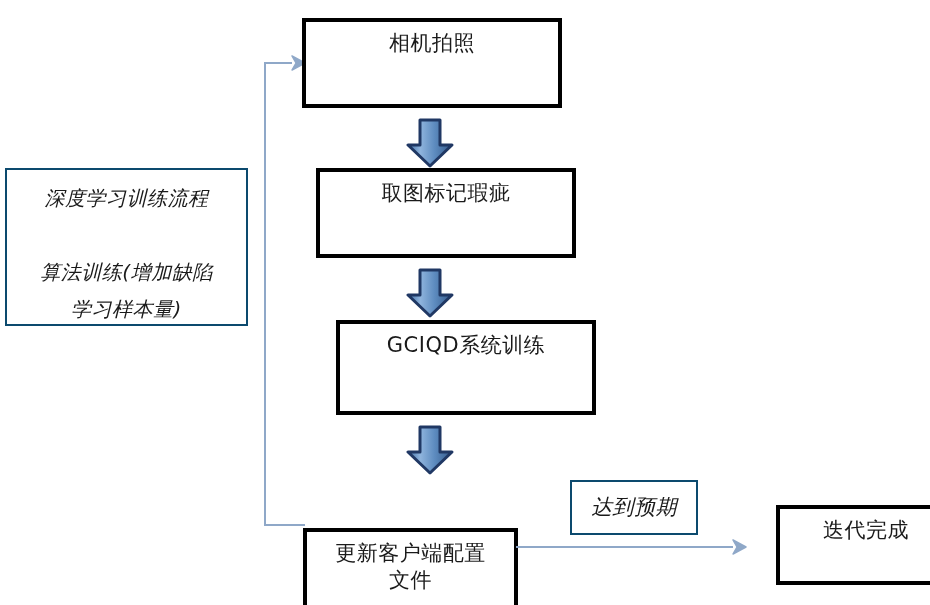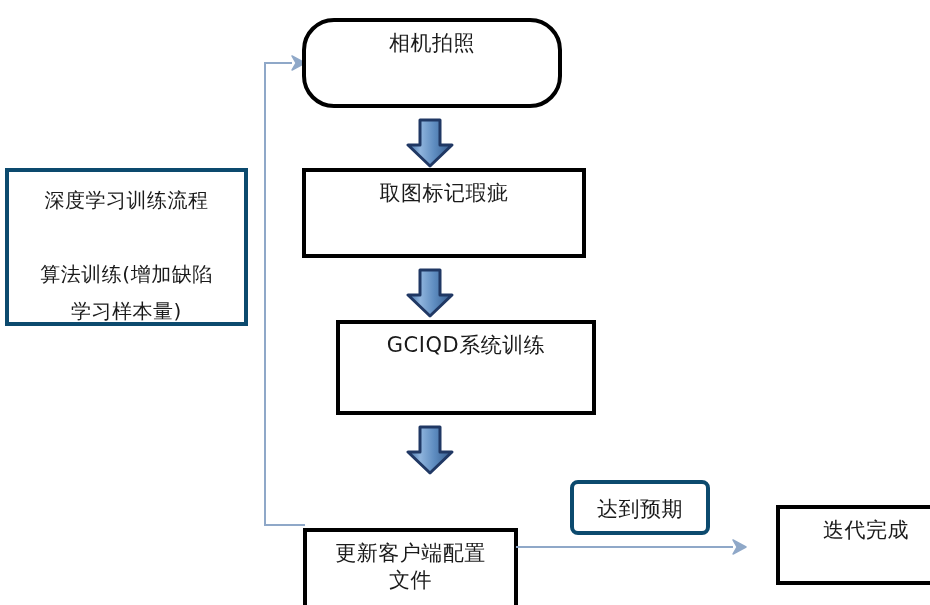--- a/index.html
+++ b/index.html
@@ -38,24 +38,25 @@
     padding-top: 8px;
     white-space: pre-line;
     letter-spacing: 0.5px;
   }
 
   
   .label-box {
     position: absolute;
     box-sizing: border-box;
     background: #ffffff;
-    border: 4px solid #0c4a6e;
+    border: 2px solid #0c4a6e;
     display: flex;
     justify-content: center;
     align-items: flex-start;
+    font-style: italic;
   }
   .label-box .box-text {
     font-family: "DejaVu Sans", "Liberation Sans", sans-serif;
     font-size: 21px;
     line-height: 1.5;
     color: #1a1a1a;
     text-align: center;
     padding-top: 10px;
     white-space: pre-line;
     letter-spacing: 0.5px;
@@ -89,39 +90,39 @@
 学习样本量)</div>
   </div>
 
   <div class="connector" style="left:0px; top:0px; width:930px; height:605px;">
     <svg width="930" height="605" viewBox="0 0 930 605">
       <path d="M 305 525 L 265 525 L 265 63 L 292 63" fill="none" stroke="#8fa8c8" stroke-width="2"></path>
       <path d="M 292 56 L 305 63 L 292 70 L 296 63 Z" fill="#8fa8c8" stroke="#8fa8c8" stroke-width="1.5" stroke-linejoin="round"></path>
     </svg>
   </div>
 
-  <div class="proc-box" id="step-camera" style="left:302px; top:18px; width:260px; height:90px;border-radius:32px;">
+  <div class="proc-box" id="step-camera" style="left:302px; top:18px; width:260px; height:90px;">
     <div class="box-text">相机拍照</div>
   </div>
 
   <div class="block-arrow" style="left:404px; top:118px; width:52px; height:50px;">
     <svg width="52" height="50" viewBox="0 0 52 50">
       <defs>
         <linearGradient id="agrad1" x1="0" y1="0" x2="1" y2="0">
           <stop offset="0%" stop-color="#3f6ea5"></stop>
           <stop offset="28%" stop-color="#8fb4dd"></stop>
           <stop offset="60%" stop-color="#5e8cc0"></stop>
           <stop offset="100%" stop-color="#33598a"></stop>
         </linearGradient>
       </defs>
       <path d="M 16 2 L 36 2 L 36 27 L 48 27 L 26 48 L 4 27 L 16 27 Z" fill="url(#agrad1)" stroke="#203864" stroke-width="3" stroke-linejoin="round"></path>
     </svg>
   </div>
 
-  <div class="proc-box" id="step-annotate" style="left:302px; top:168px; width:284px; height:90px;">
+  <div class="proc-box" id="step-annotate" style="left:316px; top:168px; width:260px; height:90px;">
     <div class="box-text">取图标记瑕疵</div>
   </div>
 
   <div class="block-arrow" style="left:404px; top:268px; width:52px; height:50px;">
     <svg width="52" height="50" viewBox="0 0 52 50">
       <defs>
         <linearGradient id="agrad2" x1="0" y1="0" x2="1" y2="0">
           <stop offset="0%" stop-color="#3f6ea5"></stop>
           <stop offset="28%" stop-color="#8fb4dd"></stop>
           <stop offset="60%" stop-color="#5e8cc0"></stop>
@@ -148,21 +149,21 @@
       </defs>
       <path d="M 16 2 L 36 2 L 36 27 L 48 27 L 26 48 L 4 27 L 16 27 Z" fill="url(#agrad3)" stroke="#203864" stroke-width="3" stroke-linejoin="round"></path>
     </svg>
   </div>
 
   <div class="proc-box" id="step-update" style="left:303px; top:488px; width:215px; height:110px;margin-top:40px;">
     <div class="box-text">更新客户端配置
 文件</div>
   </div>
 
-  <div class="label-box" id="cond-expected" style="left:570px; top:480px; width:140px; height:55px;border-radius:8px;">
+  <div class="label-box" id="cond-expected" style="left:570px; top:480px; width:128px; height:55px;">
     <div class="box-text">达到预期</div>
   </div>
 
   <div class="connector" style="left:0px; top:0px; width:930px; height:605px;">
     <svg width="930" height="605" viewBox="0 0 930 605">
       <line x1="516" y1="547" x2="733" y2="547" stroke="#8fa8c8" stroke-width="2"></line>
       <path d="M 733 540 L 746 547 L 733 554 L 737 547 Z" fill="#8fa8c8" stroke="#8fa8c8" stroke-width="1.5" stroke-linejoin="round"></path>
     </svg>
   </div>
 

